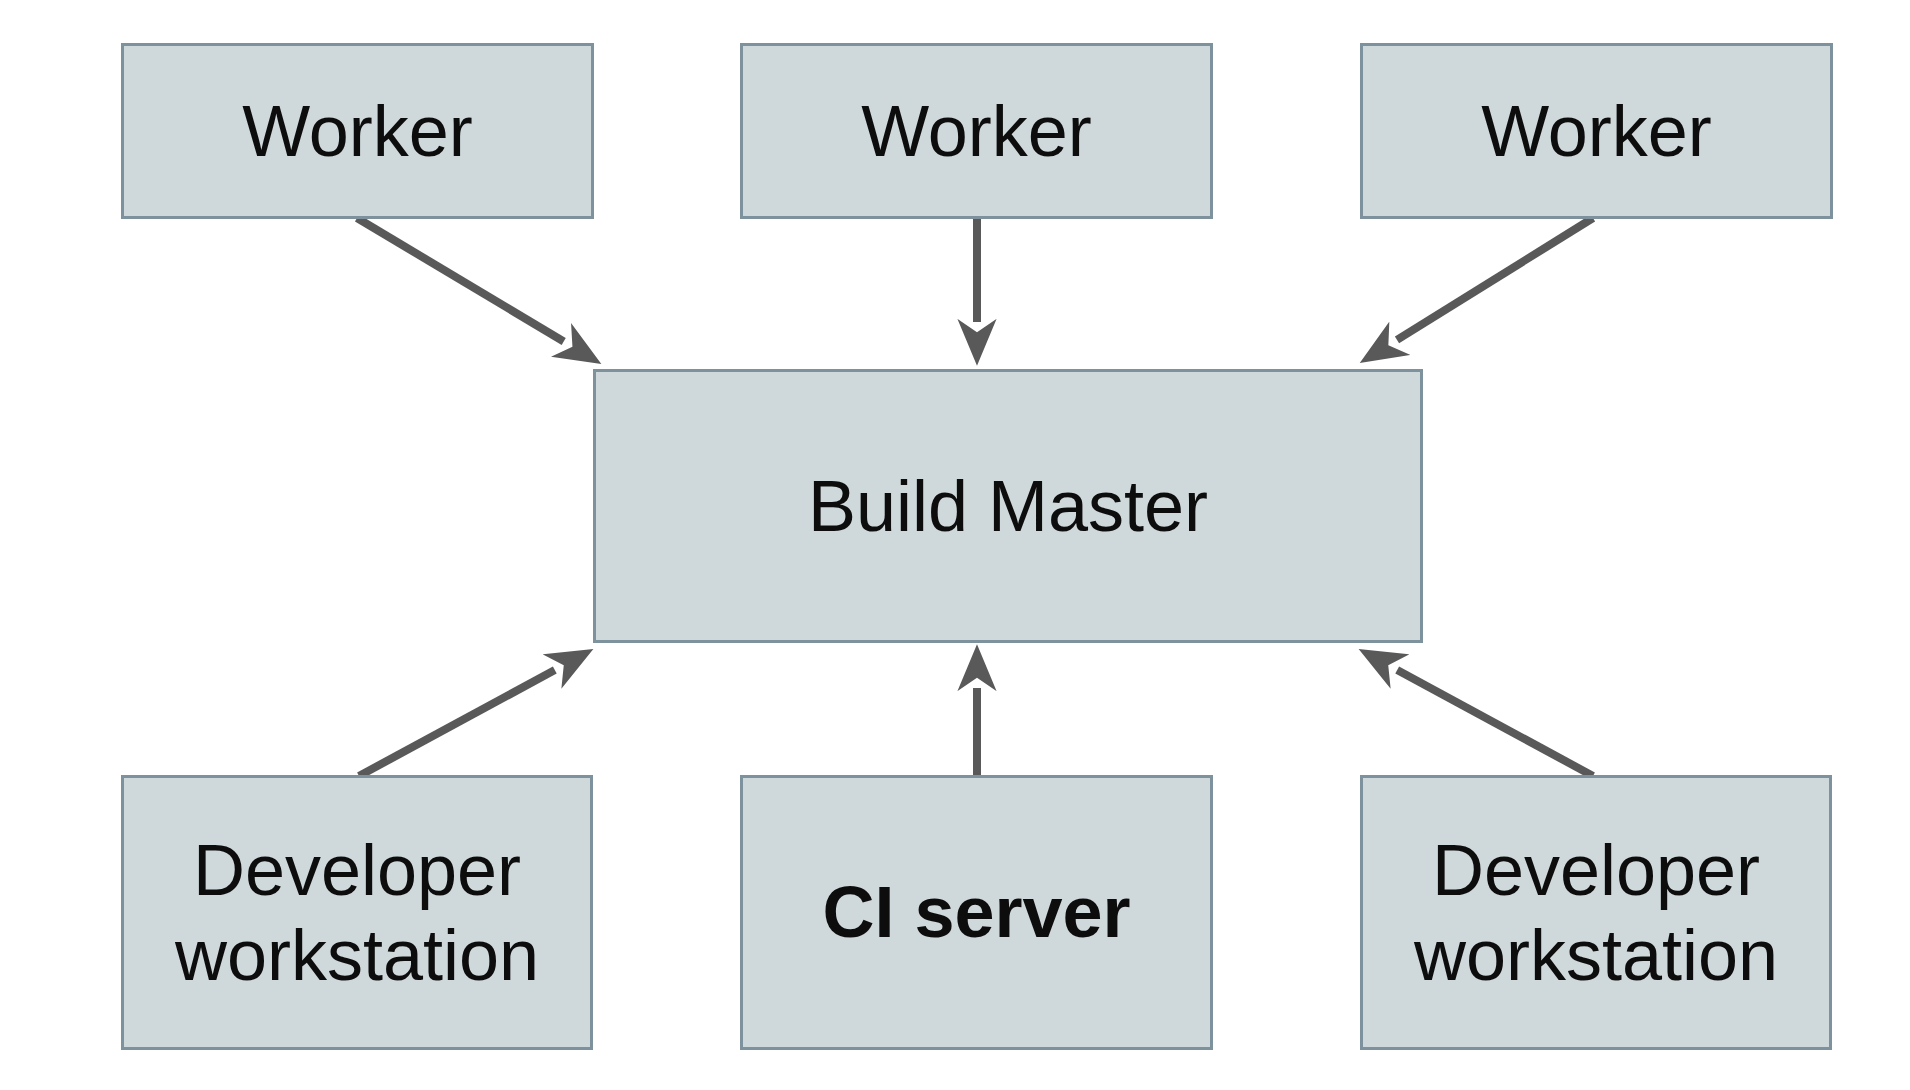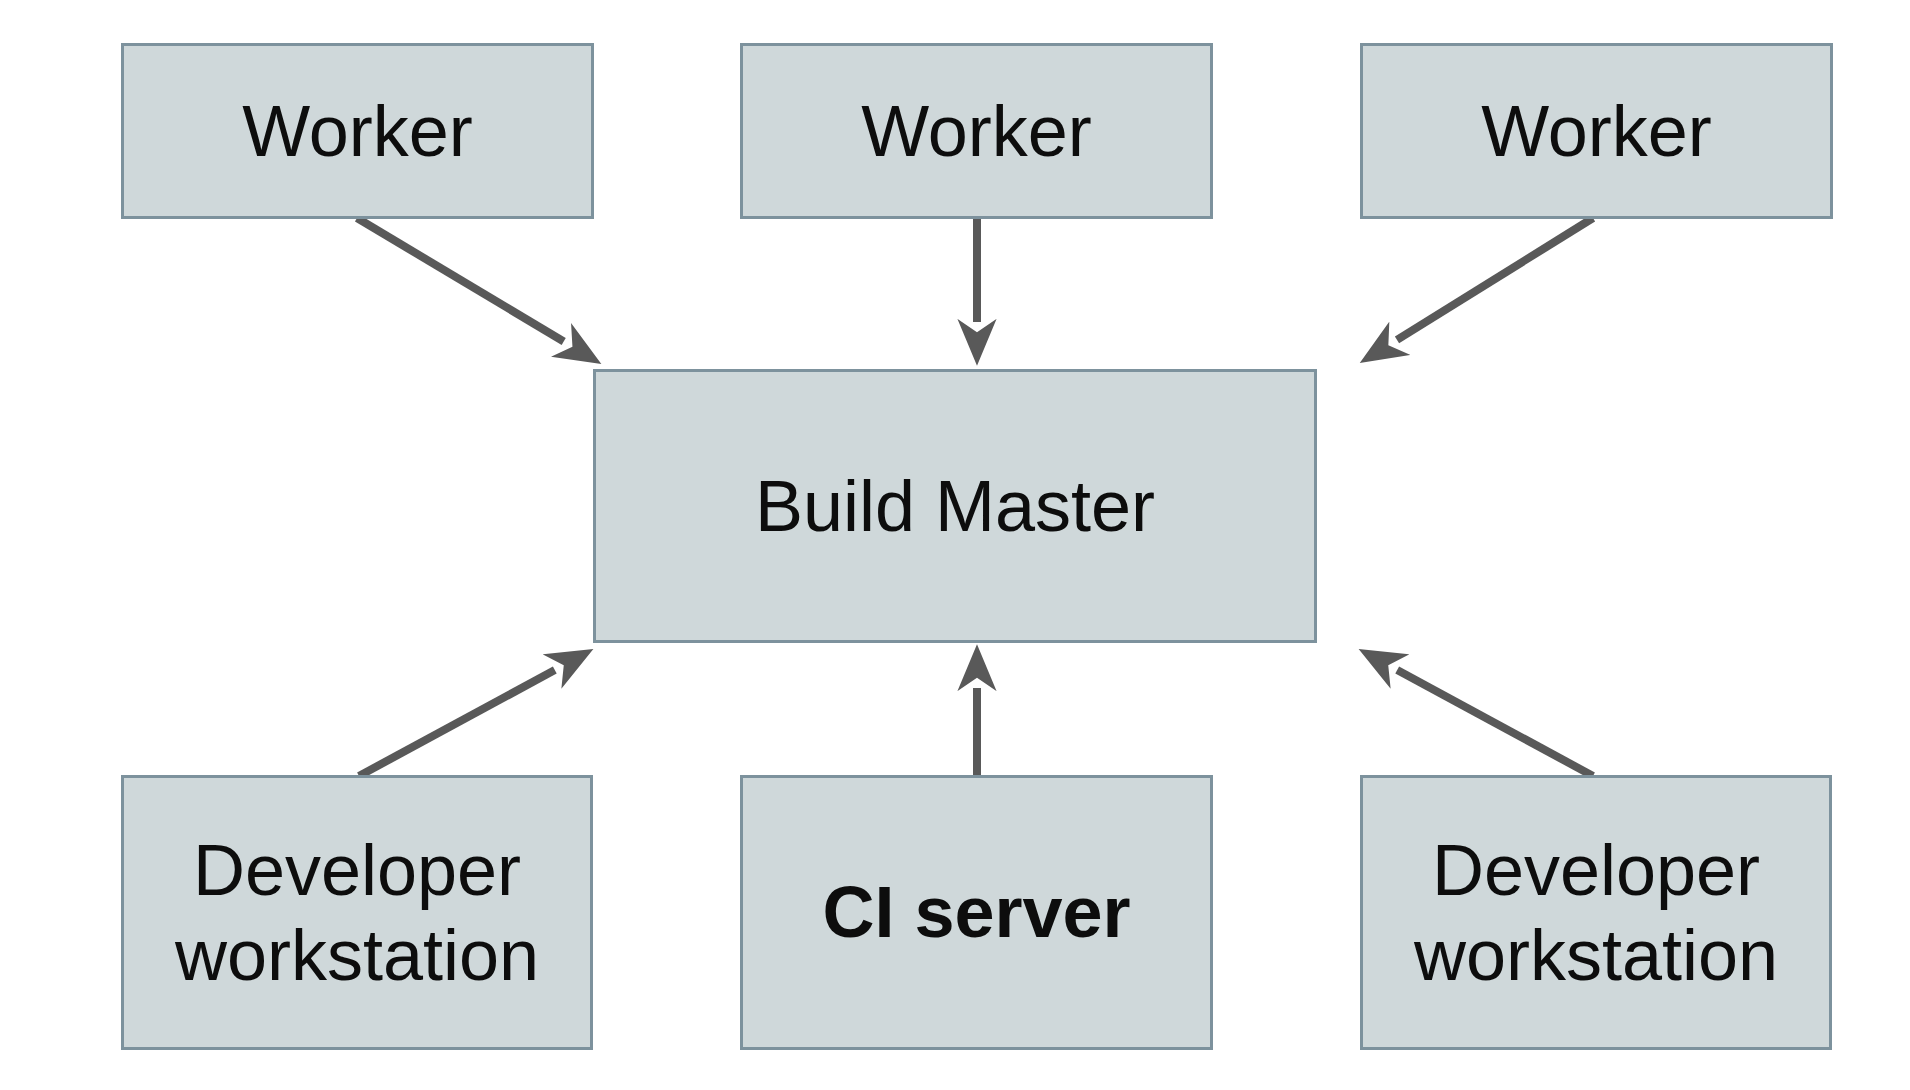--- a/index.html
+++ b/index.html
@@ -45,21 +45,21 @@
     justify-content:center;
     text-align:center;
     color:var(--text);
     font-size:72px;
     line-height:1.18;
     padding:0 10px;
   }
   .worker-left   { left:121px;  top:43px;  width:473px; height:176px; }
   .worker-center { left:740px;  top:43px;  width:473px; height:176px; }
   .worker-right  { left:1360px; top:43px;  width:473px; height:176px; }
-  .build-master  { left:593px;  top:369px; width:724px; height:274px; }
+  .build-master  { left:593px;  top:369px; width:830px; height:274px; }
   .dev-left      { left:121px;  top:775px; width:472px; height:275px; }
   .ci-server     { left:740px;  top:775px; width:473px; height:275px;font-weight:bold; }
   .dev-right     { left:1360px; top:775px; width:472px; height:275px; }
 </style>
 </head>
 <body>
 
 <div class="canvas">
 
   <svg class="edges" width="1910" height="1090" viewBox="0 0 1910 1090" aria-hidden="true">

